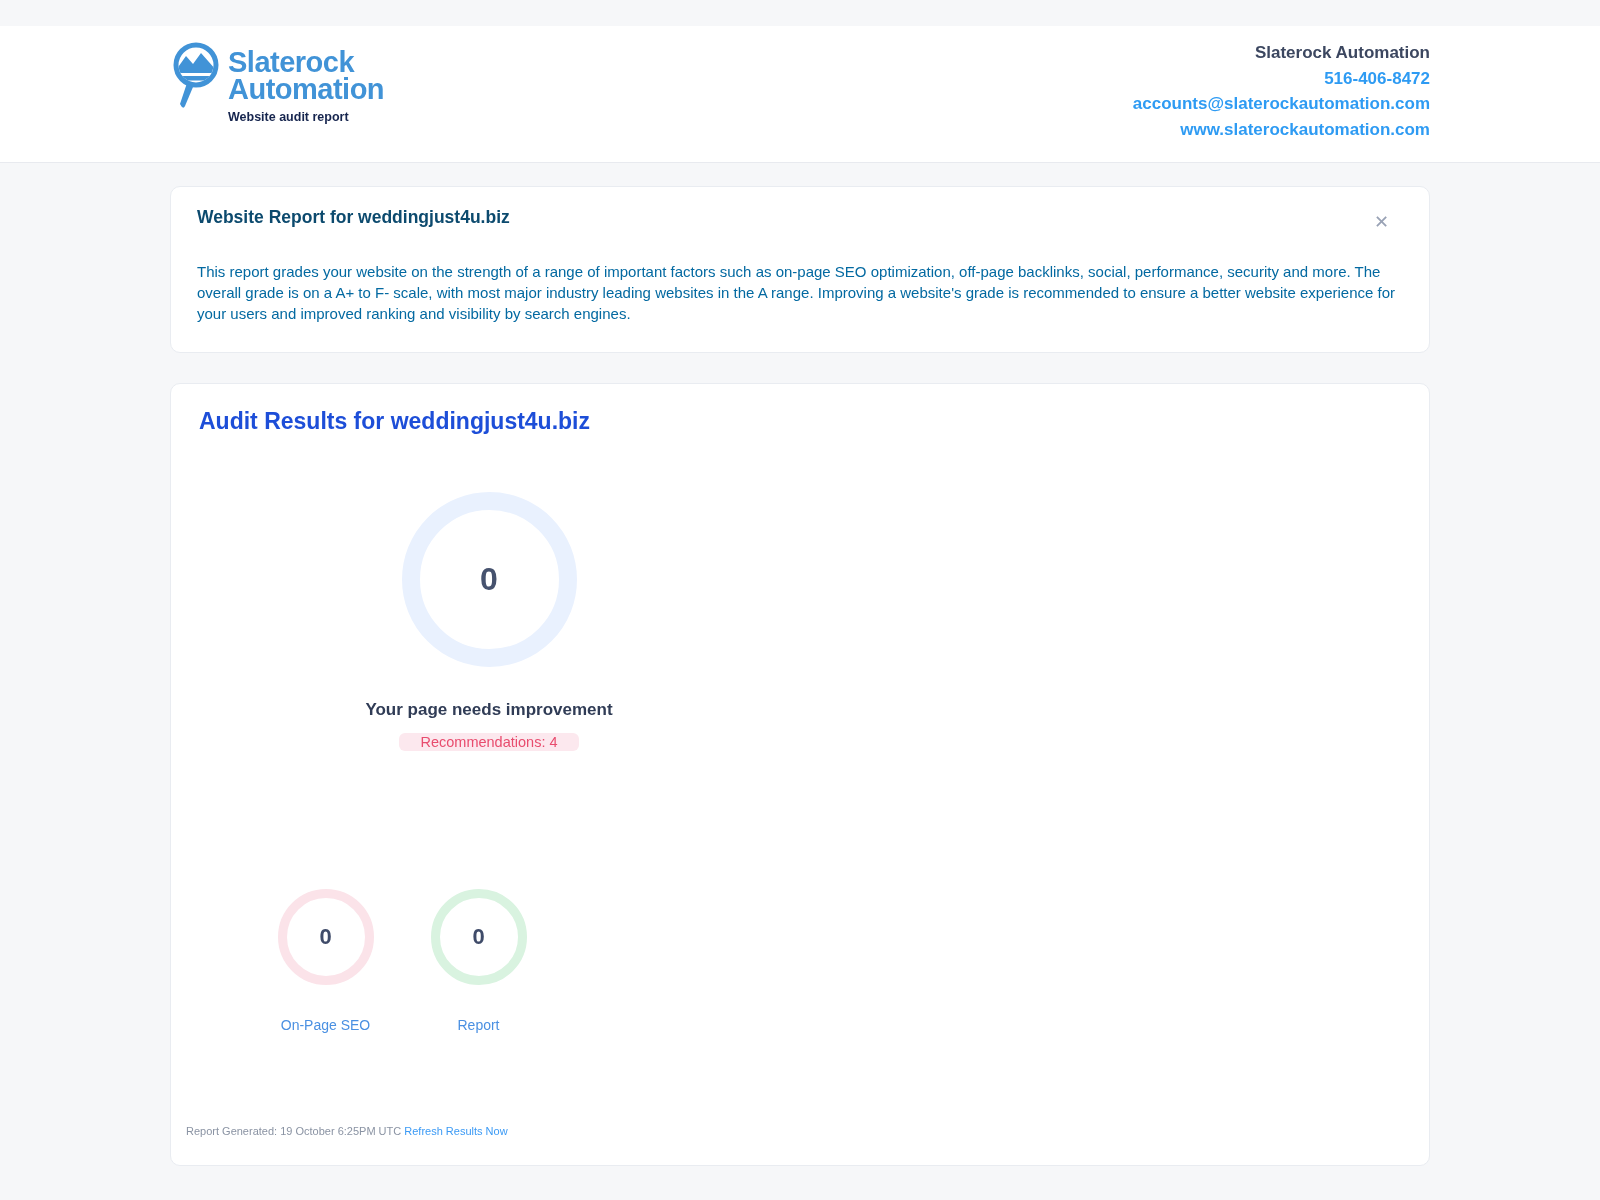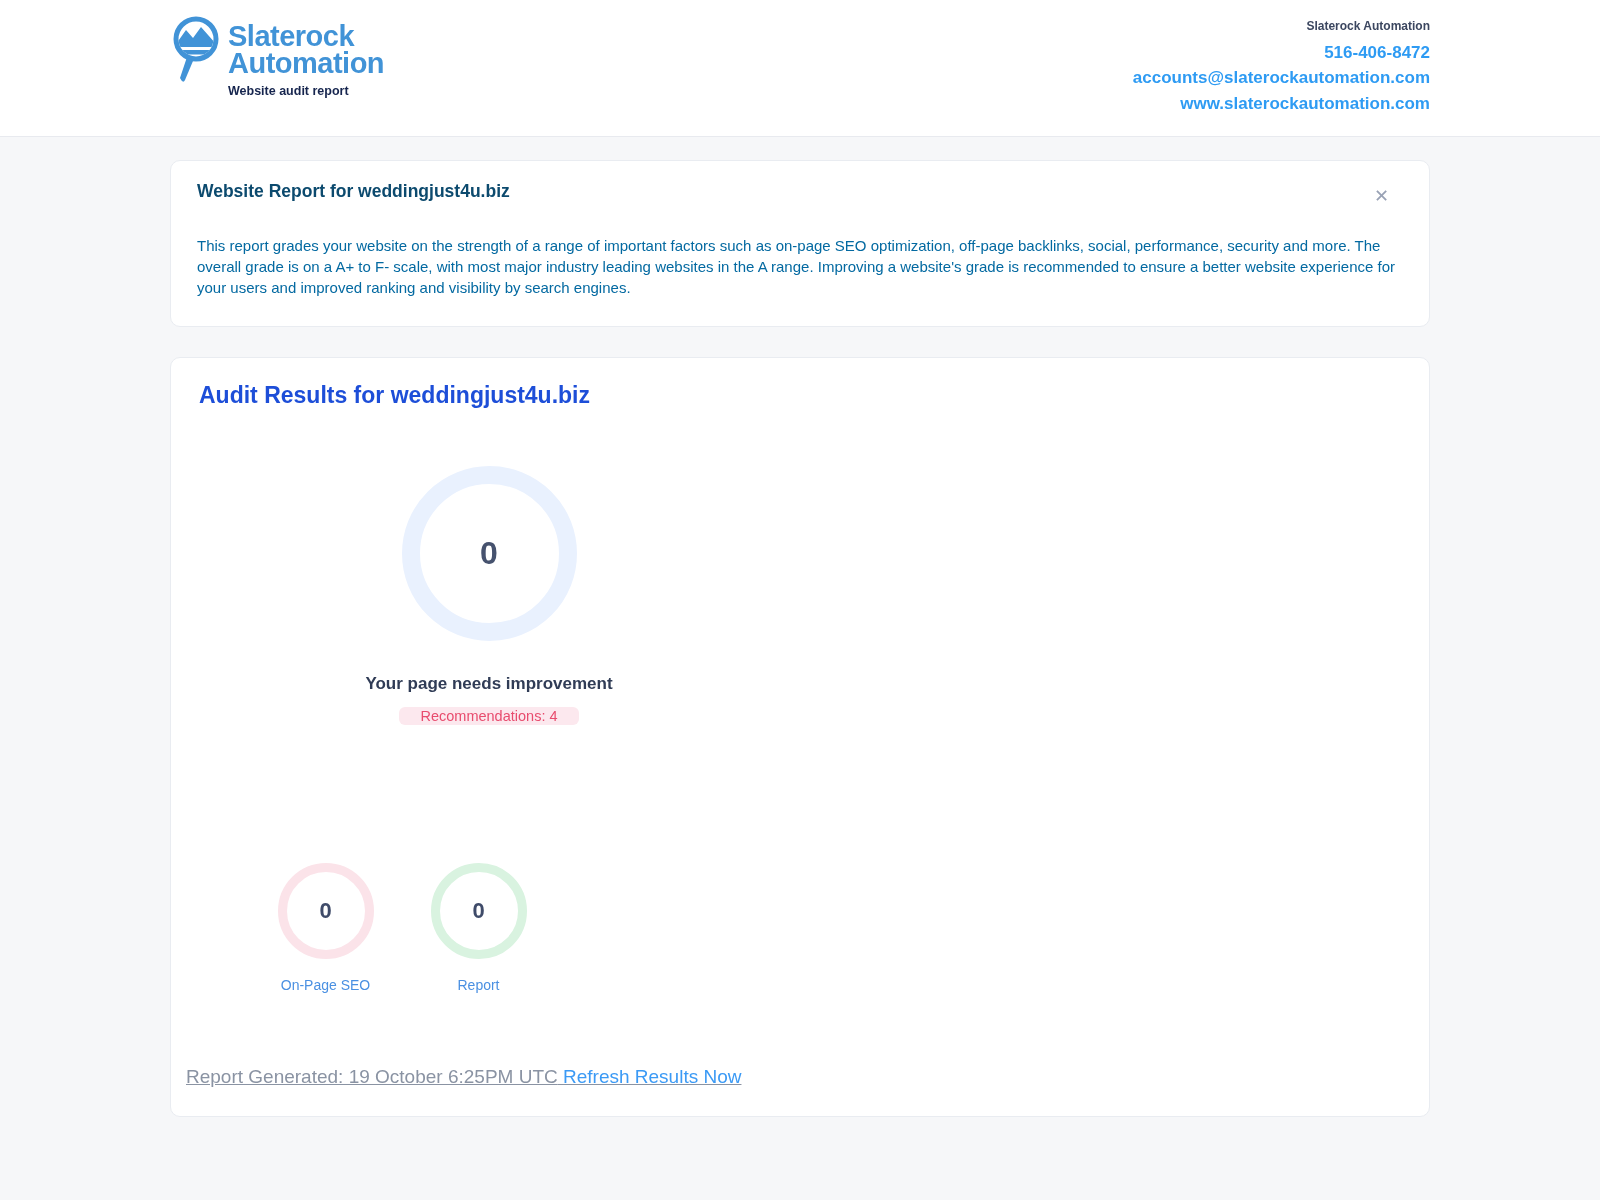--- a/index.html
+++ b/index.html
@@ -10,33 +10,34 @@
     color: #313d59;
   }
   .container { width: 1260px; margin: 0 auto; }
 
   
   header {
     background: #ffffff;
     border-bottom: 1px solid #e8eaef;
     height: 137px;
     padding-top: 14px;
+    margin-top: 26px;
   }
   .header-inner { display: flex; justify-content: space-between; }
   .logo { display: flex; align-items: flex-start; }
   .logo svg { display: block; }
   .logo-text { margin-left: 6px; padding-top: 9px; }
   .logo-line {
     font-size: 29px; font-weight: 700; letter-spacing: -0.5px;
     color: #4193d7; line-height: 27px;
   }
   .logo-tagline { margin-top: 7px; font-size: 12.5px; font-weight: 700; color: #16254e; }
 
   .contact { text-align: right; line-height: 25.5px; padding-top: 0; }
-  .contact .company { font-size: 12px; font-weight: 700; color: #3c4760; }
+  .contact .company { font-size: 17px; font-weight: 700; color: #3c4760; }
   .contact a { display: block; text-decoration: none; font-size: 17px; font-weight: 700; color: #2e9bf3; }
 
   
   .progress-track {
     position: relative;
     margin-top: 15px;
     height: 30px;
     background: #d9dee6;
     border-radius: 8px;
   }
@@ -102,24 +103,24 @@
   .small-circle {
     width: 96px; height: 96px;
     border-radius: 50%;
     border: 9px solid;
     display: flex; align-items: center; justify-content: center;
   }
   .ring-pink { border-color: #fbe3e9; }
   .ring-green { border-color: #d9f3e0; }
   .small-circle .score { font-size: 22px; font-weight: 700; color: #3f4b69; }
   .subscore-label {
-    margin-top: 18px; font-size: 14px; color: #4a90e2; text-decoration: none; display: block;
-  }
-
-  .audit-footer { margin-top: 73px; margin-left: -13px; font-size: 19px; color: #8a93a3; text-decoration: underline; }
+    margin-top: 32px; font-size: 14px; color: #4a90e2; text-decoration: none; display: block;
+  }
+
+  .audit-footer { margin-top: 92px; margin-left: -13px; font-size: 11px; color: #8a93a3; }
   .audit-footer a { color: #3b9af5; text-decoration: none; }
 </style>
 </head>
 <body>
 
 <header>
   <div class="container header-inner">
     <div class="logo">
       <span>
         <svg width="52" height="84" viewBox="0 0 52 84">

